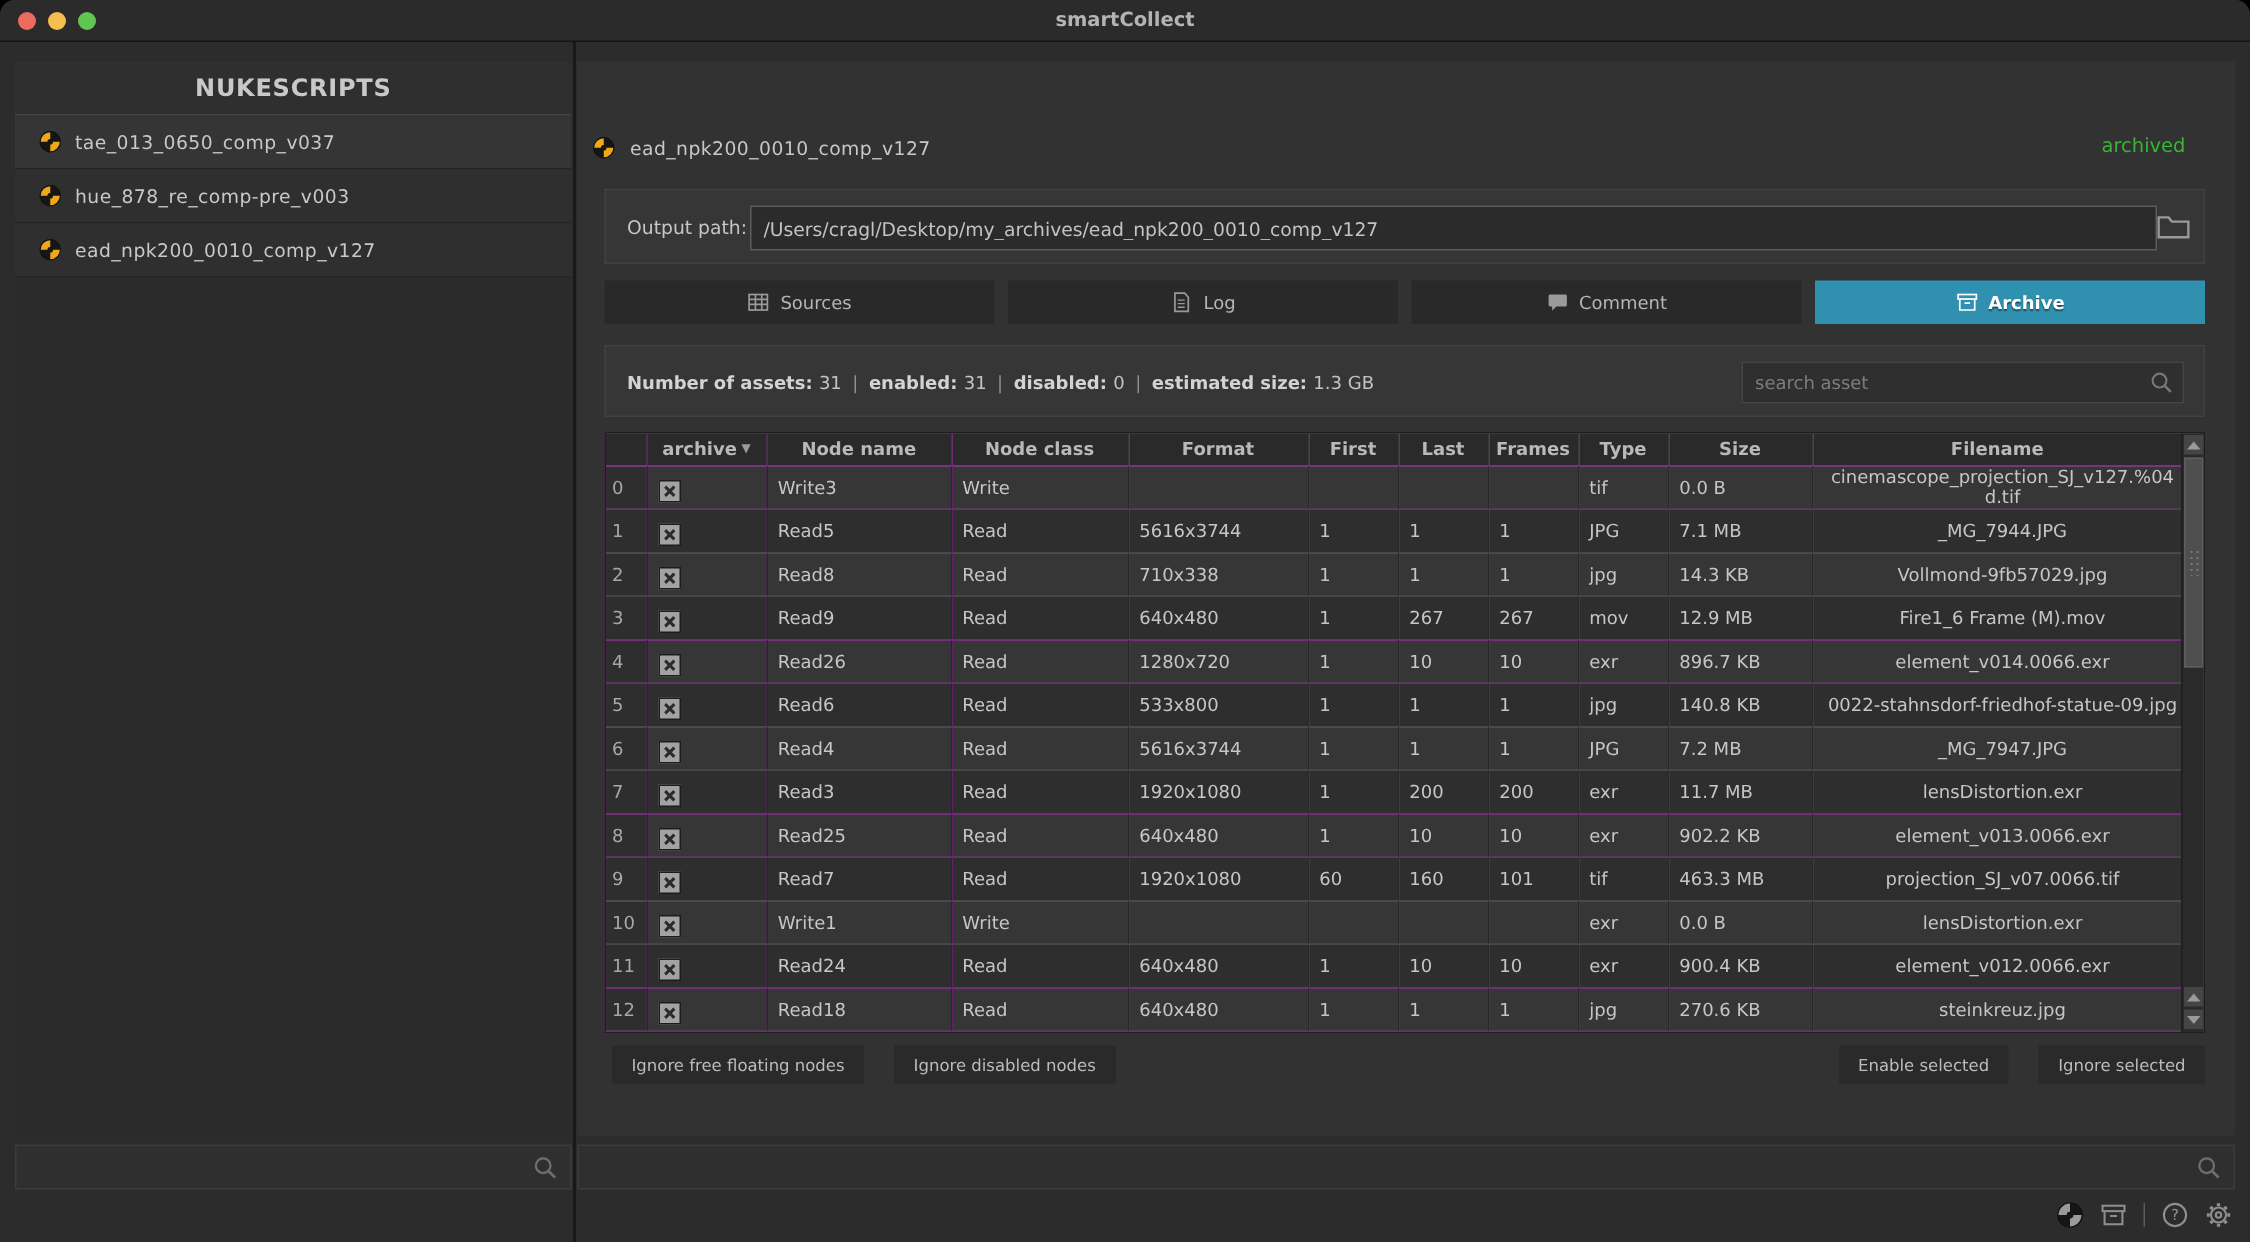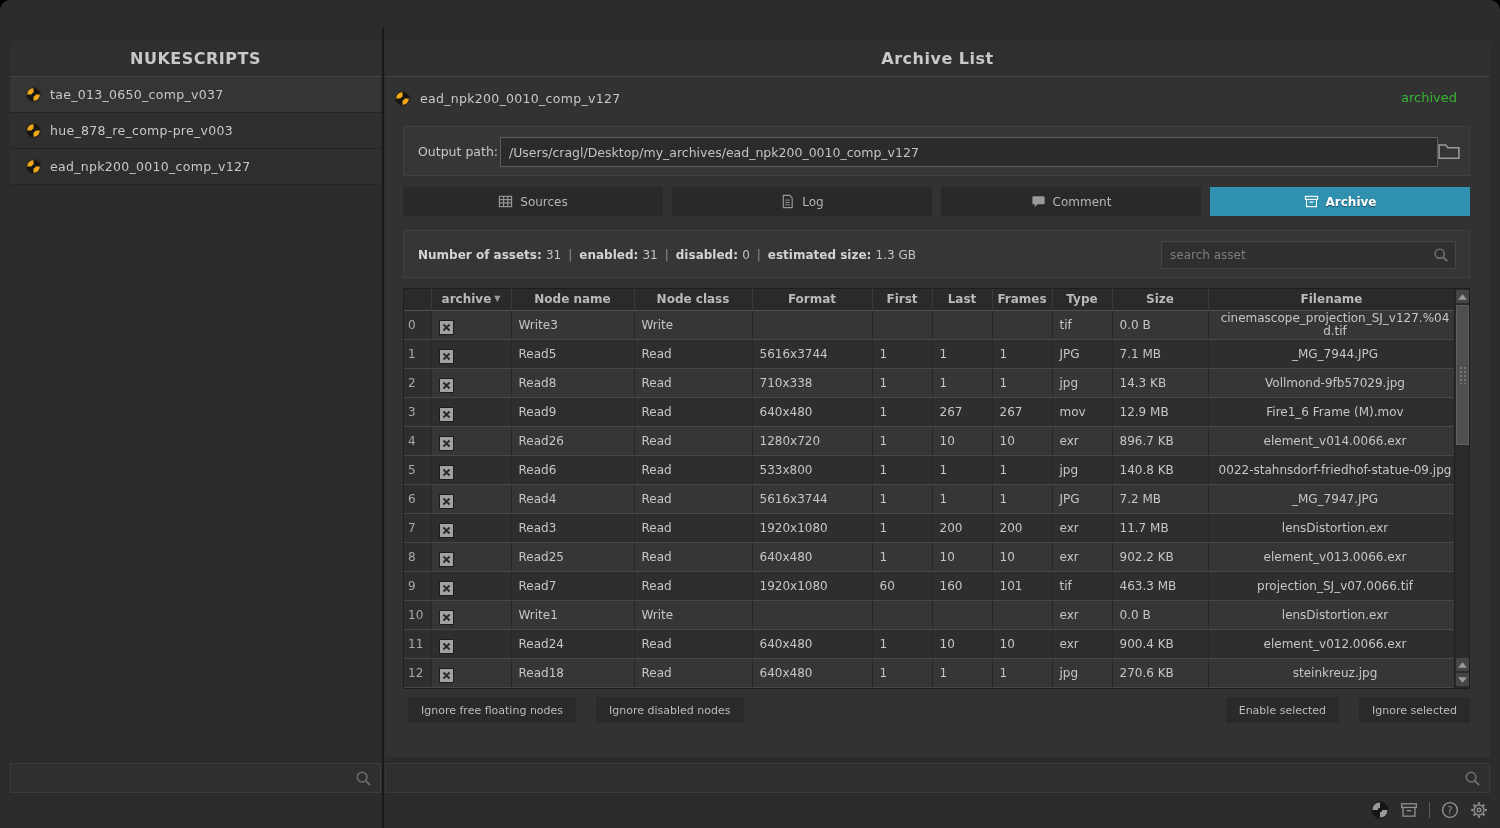--- a/index.html
+++ b/index.html
@@ -132,20 +132,28 @@
   .statusbar { position:absolute; right:12px; bottom:9px; display:flex; align-items:center; gap:11px; }
   .statusbar .sicon { width:18px; height:18px; color:#8f8f8f; cursor:default; }
   .statusbar .sicon svg { width:100%; height:100%; }
   .statusbar .sdiv { width:1px; height:16px; background:#5a5a5a; }
 </style>
 </head>
 <body>
 
 <div class="window">
 
+  <div class="titlebar">
+    <div class="traffic">
+      <span class="tl-red"></span>
+      <span class="tl-yellow"></span>
+      <span class="tl-green"></span>
+    </div>
+    <div class="title">smartCollect</div>
+  </div>
 
   <div class="sidebar">
     <div class="panel-header">NUKESCRIPTS</div>
     <div id="sidebar-list">
         <div class="sb-item hl">
           <span class="icon14">
             <svg viewBox="0 0 16 16">
               <circle cx="8" cy="8" r="7.2" fill="#f0a818"></circle>
               <path d="M8 8 L8 .8 A7.2 7.2 0 0 1 15.2 8 Z" fill="#161616"></path>
               <path d="M8 8 L.8 8 A7.2 7.2 0 0 0 8 15.2 Z" fill="#161616"></path>
@@ -186,21 +194,20 @@
 
   <div class="search-row" id="sidebar-search">
     <input type="text" placeholder="" style="">
     <span class="mag"><svg viewBox="0 0 16 16">
           <circle cx="6.7" cy="6.7" r="4.6" fill="none" stroke="currentColor" stroke-width="1.4"></circle>
           <line x1="10.2" y1="10.2" x2="14.2" y2="14.2" stroke="currentColor" stroke-width="1.7"></line>
         </svg></span>
   </div>
 
   <div class="main">
-    <div class="panel-header">Archive List</div>
 
     <div class="script-row">
       <span class="icon14" id="script-icon">
           <svg viewBox="0 0 16 16">
             <circle cx="8" cy="8" r="7.2" fill="#f0a818"></circle>
             <path d="M8 8 L8 .8 A7.2 7.2 0 0 1 15.2 8 Z" fill="#161616"></path>
             <path d="M8 8 L.8 8 A7.2 7.2 0 0 0 8 15.2 Z" fill="#161616"></path>
             <circle cx="8" cy="8" r="2" fill="#161616"></circle>
             <circle cx="8" cy="8" r="7.2" fill="none" stroke="#101010" stroke-width="0.8"></circle>
           </svg>

